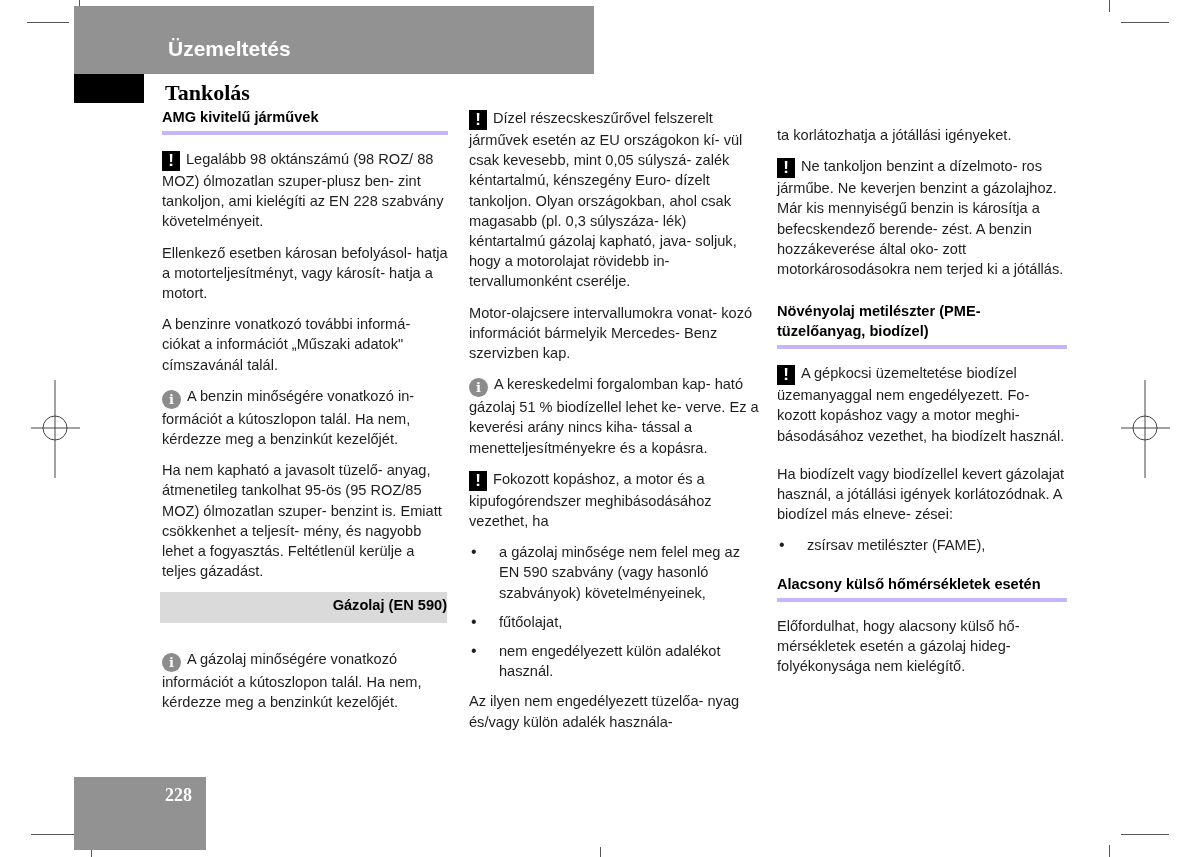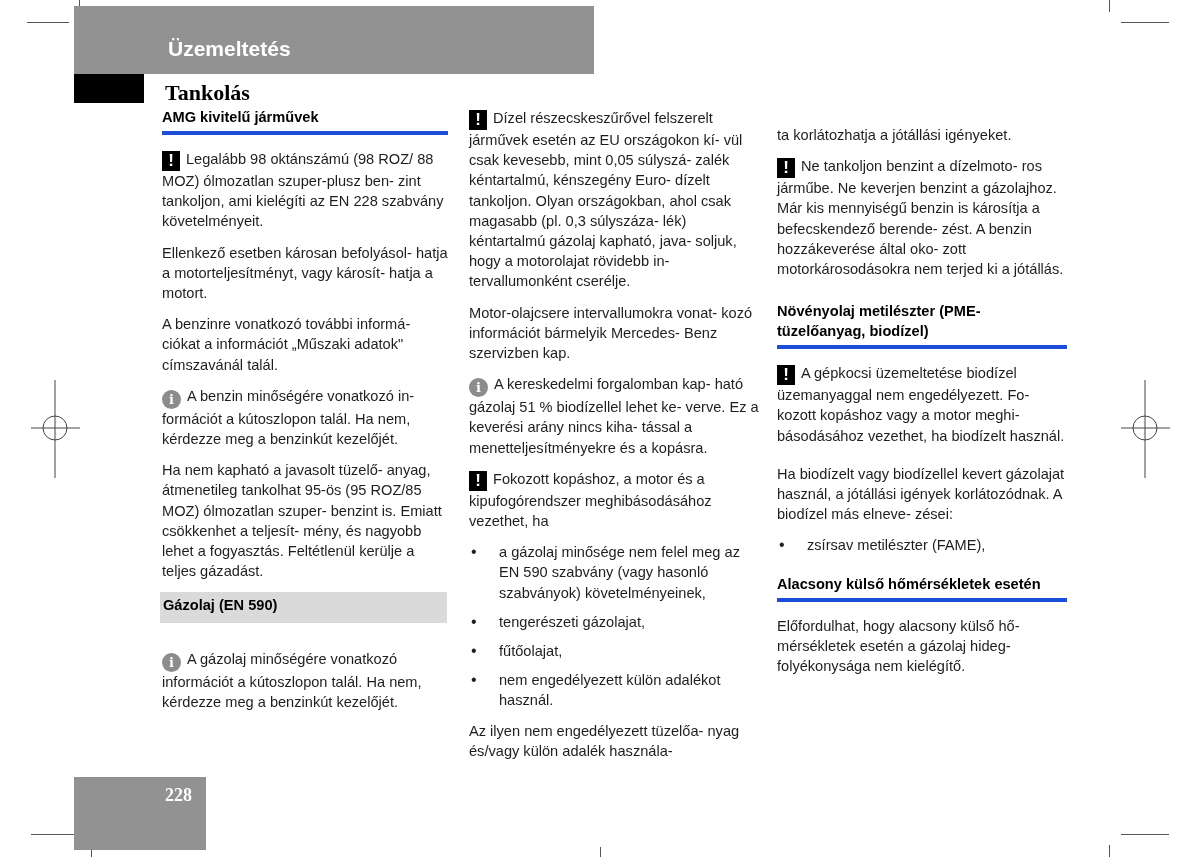--- a/index.html
+++ b/index.html
@@ -11,22 +11,22 @@
   .black-tab { position: absolute; left: 74px; top: 74px; width: 70px; height: 29px; background: #000000; }
   .page-title { position: absolute; left: 165px; top: 80px; font-size: 22px; font-weight: bold; color: #000; font-family: Liberation Serif, serif; }
 
   .col { position: absolute; font-size: 14.6px; line-height: 20.2px; color: #1e1e1e; }
   .col p { margin: 0 0 11px 0; }
   .col1 { left: 162px; top: 107px; width: 286px; }
   .col2 { left: 469px; top: 108px; width: 290px; }
   .col3 { left: 777px; top: 125px; width: 290px; }
 
   .sub-h { font-weight: bold; font-size: 14.6px; line-height: 20px; color: #000; padding-bottom: 4px;
-           border-bottom: 4px solid #1d4ed8; margin-bottom: 14px; }
-  .sub-h-box { font-weight: bold; font-size: 14.6px; background: #dadada; padding: 3px 0 7px 3px; margin: 10px 0 26px -2px; color: #000; width: 284px; }
+           border-bottom: 4px solid #c4b5fd; margin-bottom: 14px; }
+  .sub-h-box { font-weight: bold; font-size: 14.6px; background: #dadada; padding: 3px 0 7px 3px; margin: 10px 0 26px -2px; color: #000; width: 284px; text-align: right; }
 
   .warn { display: inline-block; width: 18px; height: 20px; background: #000; color: #fff; font-weight: bold;
           text-align: center; font-size: 17px; line-height: 20px; margin-right: 6px; vertical-align: -2px; }
   .info { display: inline-block; width: 19px; height: 19px; border-radius: 50%; background: #8c8c8c; color: #fff;
           font-weight: bold; font-family: "DejaVu Serif", serif; text-align: center; font-size: 13px; line-height: 19px;
           margin-right: 6px; vertical-align: -3px; }
 
   ul.bul { list-style: none; margin: 0 0 10px 0; padding: 0; }
   ul.bul li { position: relative; padding-left: 30px; margin-bottom: 9px; }
   ul.bul li::before { content: "\2022"; position: absolute; left: 2px; top: 0; font-size: 16px; }
@@ -77,21 +77,20 @@
   <p><span class="info">i</span><span>A gázolaj minőségére vonatkozó információt a kútoszlopon talál. Ha nem, kérdezze meg a benzinkút kezelőjét.</span></p>
 </div>
 
 <div class="col col2">
   <p><span class="warn">!</span><span>Dízel részecskeszűrővel felszerelt járművek esetén az EU országokon kí- vül csak kevesebb, mint 0,05 súlyszá- zalék kéntartalmú, kénszegény Euro- dízelt tankoljon. Olyan országokban, ahol csak magasabb (pl. 0,3 súlyszáza- lék) kéntartalmú gázolaj kapható, java- soljuk, hogy a motorolajat rövidebb in- tervallumonként cserélje.</span></p>
   <p>Motor-olajcsere intervallumokra vonat- kozó információt bármelyik Mercedes- Benz szervizben kap.</p>
   <p><span class="info">i</span><span>A kereskedelmi forgalomban kap- ható gázolaj 51 % biodízellel lehet ke- verve. Ez a keverési arány nincs kiha- tással a menetteljesítményekre és a kopásra.</span></p>
   <p><span class="warn">!</span><span>Fokozott kopáshoz, a motor és a kipufogórendszer meghibásodásához vezethet, ha</span></p>
   <ul class="bul">
     <li>a gázolaj minősége nem felel meg az EN 590 szabvány (vagy hasonló szabványok) követelményeinek,</li>
-    <li>tengerészeti gázolajat,</li>
     <li>fűtőolajat,</li>
     <li>nem engedélyezett külön adalékot használ.</li>
   </ul>
   <p>Az ilyen nem engedélyezett tüzelőa- nyag és/vagy külön adalék használa-</p>
 </div>
 
 <div class="col col3">
   <p>ta korlátozhatja a jótállási igényeket.</p>
   <p style="margin-bottom:22px;"><span class="warn">!</span><span>Ne tankoljon benzint a dízelmoto- ros járműbe. Ne keverjen benzint a gázolajhoz. Már kis mennyiségű benzin is károsítja a befecskendező berende- zést. A benzin hozzákeverése által oko- zott motorkárosodásokra nem terjed ki a jótállás.</span></p>
   <div class="sub-h">Növényolaj metilészter (PME-tüzelőanyag, biodízel)</div>

